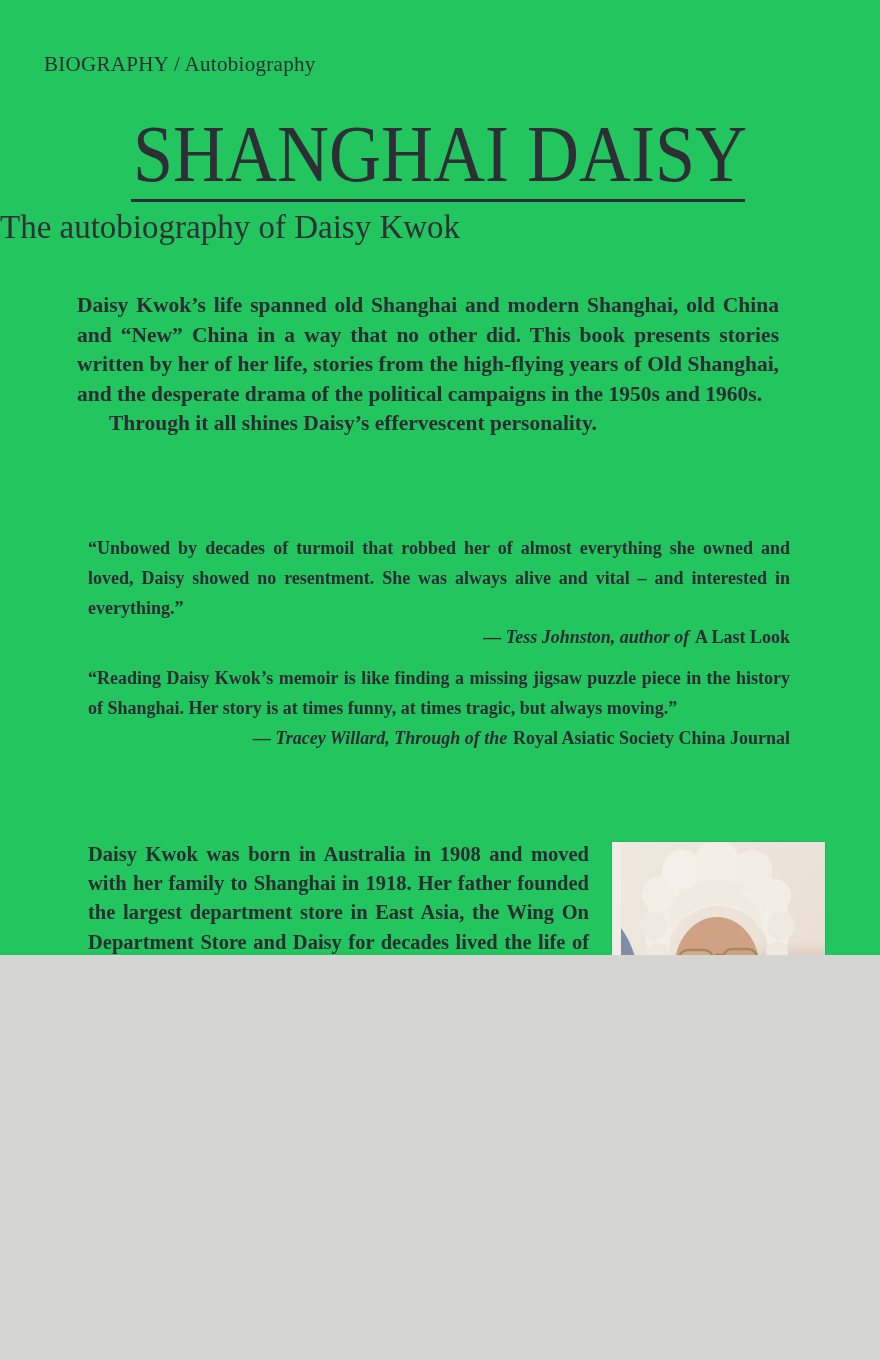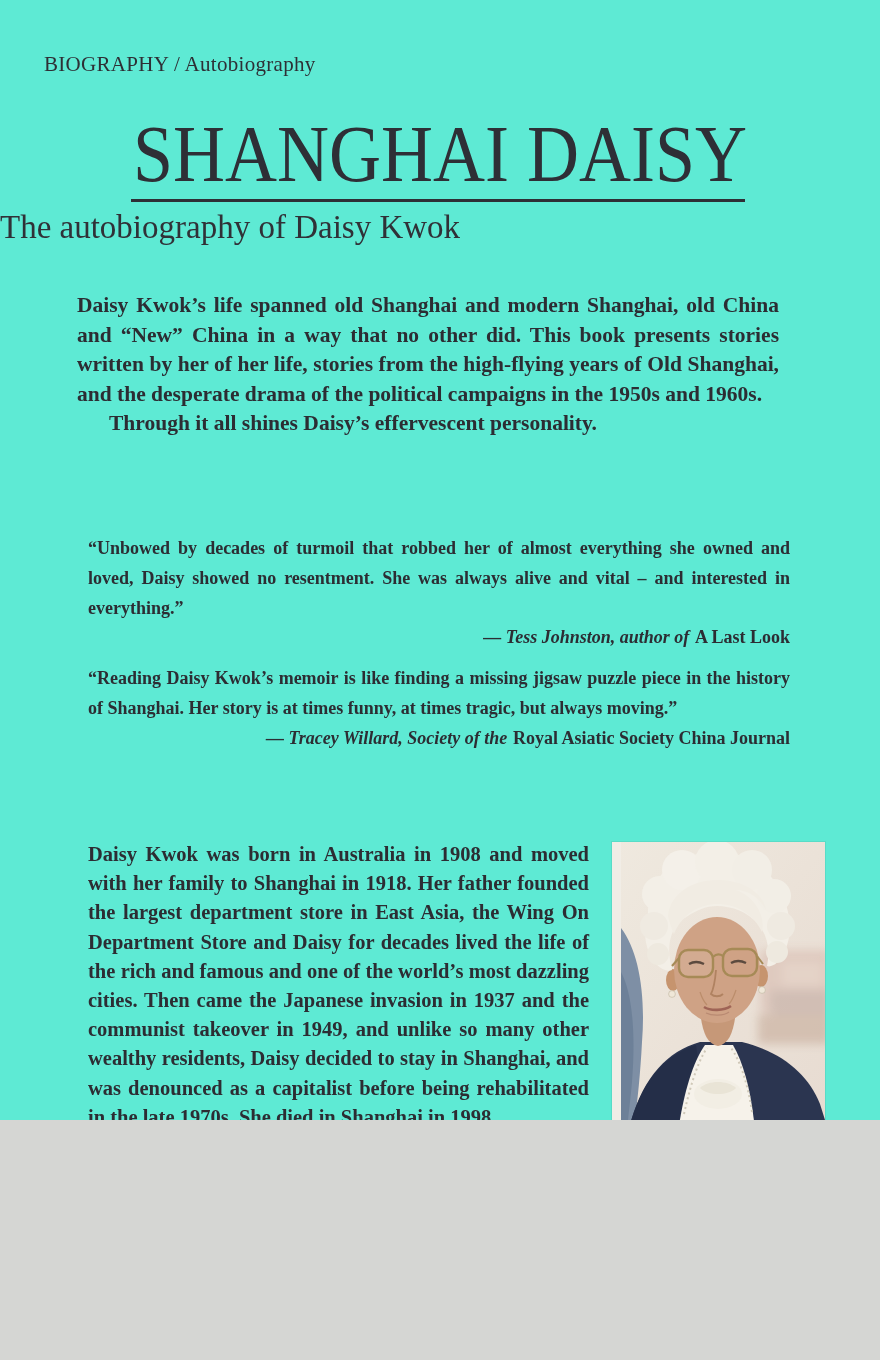--- a/index.html
+++ b/index.html
@@ -1,19 +1,19 @@
 <!DOCTYPE html>
 <html><head>
 <meta charset="utf-8">
 <style>
   html,body { margin:0; padding:0; }
   body { width:880px; height:1360px; background:#d5d6d3; }
   .cover {
-    position:relative; width:880px; height:1120px; overflow:hidden;
-    background:#5eead4; color:#2c2d33;
+    position:relative; width:880px; height:955px; overflow:hidden;
+    background:#22c55e; color:#2c2d33;
     font-family:"Liberation Serif", serif;
     -webkit-font-smoothing:antialiased;
   }
   .category {
     position:absolute; left:44px; top:52px;
     font-size:21px; letter-spacing:0.3px; color:#2e2f35;
   }
   .title {
     position:absolute; left:0; top:114px; width:880px; text-align:center;
     font-size:72px; line-height:1.0; color:#2e2f36; font-weight:400;
@@ -103,21 +103,21 @@
     <p class="para2">Through it all shines Daisy’s effervescent personality.</p>
   </div>
 
   <div class="quote" id="quote1">
     <p class="qtext">“Unbowed by decades of turmoil that robbed her of almost everything she owned and loved, Daisy showed no resentment. She was always alive and vital – and interested in everything.”</p>
     <p class="attribution"><span class="att-italic">— Tess Johnston, author of</span><span class="att-work">A Last Look</span></p>
   </div>
 
   <div class="quote" id="quote2">
     <p class="qtext">“Reading Daisy Kwok’s memoir is like finding a missing jigsaw puzzle piece in the history of Shanghai. Her story is at times funny, at times tragic, but always moving.”</p>
-    <p class="attribution"><span class="att-italic">— Tracey Willard, Society of the</span><span class="att-work">Royal Asiatic Society China Journal</span></p>
+    <p class="attribution"><span class="att-italic">— Tracey Willard, Through of the</span><span class="att-work">Royal Asiatic Society China Journal</span></p>
   </div>
 
   <div class="bio-text">Daisy Kwok was born in Australia in 1908 and moved with her family to Shanghai in 1918. Her father founded the largest department store in East Asia, the Wing On Department Store and Daisy for decades lived the life of the rich and famous and one of the world’s most dazzling cities. Then came the Japanese invasion in 1937 and the communist takeover in 1949, and unlike so many other wealthy residents, Daisy decided to stay in Shanghai, and was denounced as a capitalist before being rehabilitated in the late 1970s. She died in Shanghai in 1998.</div>
 
   <div class="photo" role="img" aria-label="Portrait photo of elderly Daisy Kwok: white curly hair, gold-rimmed glasses, pearl earrings, white blouse with bow, dark navy jacket">
     <svg viewBox="0 0 213 290" width="213" height="290">
       <defs>
         <filter id="blur1" x="-30%" y="-30%" width="160%" height="160%">
             <feGaussianBlur stdDeviation="5"></feGaussianBlur>
           </filter>

